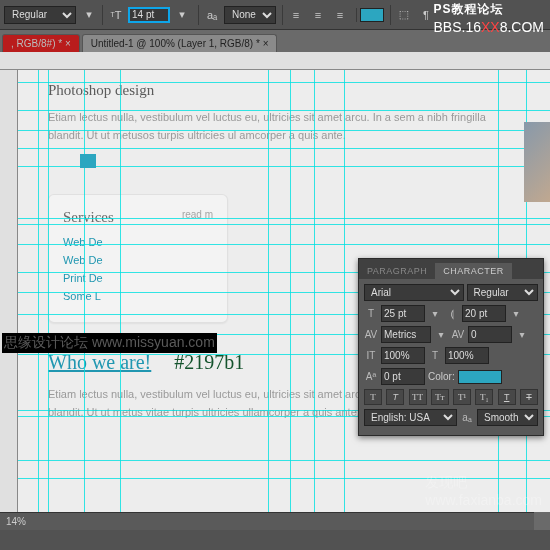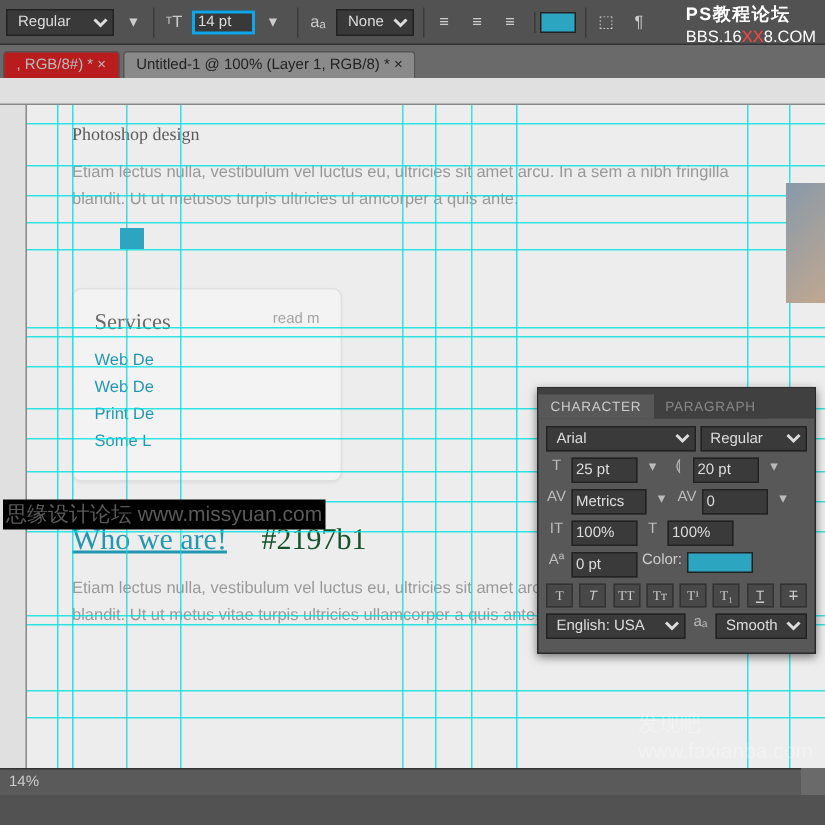--- a/index.html
+++ b/index.html
@@ -4,54 +4,54 @@
 <style>
 *{margin:0;padding:0;box-sizing:border-box;font-family:Arial,sans-serif}
 body{width:550px;height:550px;background:#525252;overflow:hidden;position:relative;font-size:11px}
 .toolbar{height:30px;background:#525252;display:flex;align-items:center;padding:0 4px;gap:3px;color:#ddd;border-bottom:1px solid #333}
 .tb-select{background:#393939;color:#ddd;border:1px solid #222;font-size:10px;padding:1px 3px;height:18px}
 .tb-icon{width:20px;height:20px;display:flex;align-items:center;justify-content:center;color:#ccc;font-size:11px}
 .tb-input{width:32px;background:#393939;color:#ddd;border:2px solid #0ea5e9;font-size:10px;padding:1px 2px;height:16px}
 .tb-group{display:flex;align-items:center;gap:2px;padding:0 3px;border-left:1px solid #3a3a3a}
 .watermark-top{position:absolute;right:6px;top:2px;color:#fff;font-size:12px;text-align:left;line-height:1.3;z-index:100}
 .watermark-top .cn{font-weight:bold;letter-spacing:1px}
-.watermark-top .url{font-size:11px}
+.watermark-top .url{font-size:14px}
 .watermark-top .xx{color:#ff4444}
 .tabs{height:22px;background:#6a6a6a;display:flex;align-items:flex-end;padding-left:2px;font-size:10px}
 .tab{background:#8a8a8a;color:#222;padding:3px 8px;margin-right:2px;border-radius:3px 3px 0 0;display:flex;align-items:center;gap:4px;border:1px solid #555;border-bottom:none}
 .tab.inactive{background:#b91c1c;color:#bbb}
 .canvas-wrap{height:478px;background:#6a6a6a;position:relative;overflow:hidden}
 .ruler-h{height:18px;background:#e0e0e0;border-bottom:1px solid #888;position:relative}
 .canvas{position:absolute;left:18px;top:18px;right:0;bottom:18px;background:#ededed;overflow:hidden}
 .ruler-v{width:18px;background:#e0e0e0;border-right:1px solid #888;position:absolute;left:0;top:18px;bottom:0}
 .guide-v{position:absolute;top:0;bottom:0;width:1px;background:#00e0e0;opacity:.8}
 .guide-h{position:absolute;left:0;right:0;height:1px;background:#00e0e0;opacity:.8}
 .content{padding:12px 30px;color:#888}
-.heading{color:#5a5a5a;font-size:12px;font-family:Georgia,serif;margin-bottom:10px}
+.heading{color:#5a5a5a;font-size:15px;font-family:Georgia,serif;margin-bottom:10px}
 .para{font-size:11px;line-height:1.6;color:#999;margin-bottom:8px}
 .slider-track{position:relative;height:20px;margin-top:8px}
 .slider-hnd{position:absolute;width:16px;height:14px;background:#2ca6c0;left:32px;top:2px}
 .cards{display:flex;gap:16px;margin-top:22px}
 .card{background:rgba(255,255,255,.35);border:1px solid rgba(0,0,0,.08);border-radius:6px;padding:14px;width:222px;box-shadow:0 1px 2px rgba(0,0,0,.06)}
 .card-head{display:flex;justify-content:space-between;margin-bottom:10px}
 .card-title{color:#6a6a6a;font-family:Georgia,serif;font-size:15px}
 .readmore{color:#a5a5a5;font-size:10px}
 .card-text{font-size:10px;line-height:1.7;color:#9a9a9a}
 .author{color:#2197b1;font-size:11px;text-align:center;margin-top:10px}
 .service-link{color:#2197b1;font-size:11px;display:block;margin-bottom:6px}
 .who{margin-top:28px}
 .who-title{color:#2197b1;font-family:Georgia,serif;font-size:20px;text-decoration:underline;display:inline-block}
 .hex{color:#14532d;font-size:20px;font-family:Liberation Serif, serif;margin-left:20px}
 .who-text{font-size:11px;line-height:1.6;color:#9a9a9a;margin-top:12px}
 .char-panel{position:absolute;right:6px;top:258px;width:186px;background:#585858;border:1px solid #2a2a2a;box-shadow:0 2px 6px rgba(0,0,0,.5);z-index:50;color:#ccc;font-size:10px}
 .panel-tabs{display:flex;background:#404040;height:20px;align-items:flex-end}
 .ptab{padding:3px 8px;font-size:9px;letter-spacing:.5px;color:#ccc;background:#585858}
 .ptab.inact{background:#404040;color:#888}
 .panel-body{padding:5px}
-.prow{display:flex;align-items:flex-start;gap:3px;margin-bottom:4px}
+.prow{display:flex;align-items:center;gap:3px;margin-bottom:4px}
 .pselect{flex:1;background:#3a3a3a;color:#ddd;border:1px solid #222;font-size:10px;height:17px;padding:0 2px}
 .pinput{width:44px;background:#3a3a3a;color:#ddd;border:1px solid #222;font-size:10px;height:17px;padding:0 2px}
 .picon{width:14px;text-align:center;color:#bbb;font-size:10px}
 .color-swatch{width:44px;height:14px;background:#2ca6c0;border:1px solid #222}
 .tt-row{display:flex;gap:2px;margin:4px 0;justify-content:space-between}
 .tt{width:18px;height:16px;background:#484848;border:1px solid #333;display:flex;align-items:center;justify-content:center;font-size:9px;color:#ccc;font-family:Georgia}
 .side-wm{position:absolute;left:2px;top:281px;writing-mode:horizontal-tb;font-size:14px;color:#5a5a5a;background:#000000;padding:1px 2px;z-index:40}
 .status{position:absolute;bottom:0;left:0;right:16px;height:18px;background:#5a5a5a;display:flex;align-items:center;padding:0 6px;color:#ccc;font-size:10px;border-top:1px solid #333}
 .thumb{position:absolute;right:0;top:52px;width:26px;height:80px;background:linear-gradient(135deg,#8899aa,#c0a890)}
 .bottom-wm{position:absolute;right:8px;bottom:22px;color:rgba(255,255,255,.28);font-size:14px;text-align:left;z-index:30}
@@ -166,22 +166,22 @@
     <span>14%</span>
   </div>
   <div class="bottom-wm">
     <div>发现吧</div>
     <div>www.faxianba.com</div>
   </div>
 </div>
 
 <div class="char-panel">
   <div class="panel-tabs">
+    <div class="ptab inact">PARAGRAPH</div>
     <div class="ptab">CHARACTER</div>
-    <div class="ptab inact">PARAGRAPH</div>
   </div>
   <div class="panel-body">
     <div class="prow">
       <select class="pselect"><option>Arial</option></select>
       <select class="pselect" style="flex:.7"><option>Regular</option></select>
     </div>
     <div class="prow">
       <span class="picon">T</span>
       <input class="pinput" value="25 pt" style="">
         <span class="picon">▾</span>

